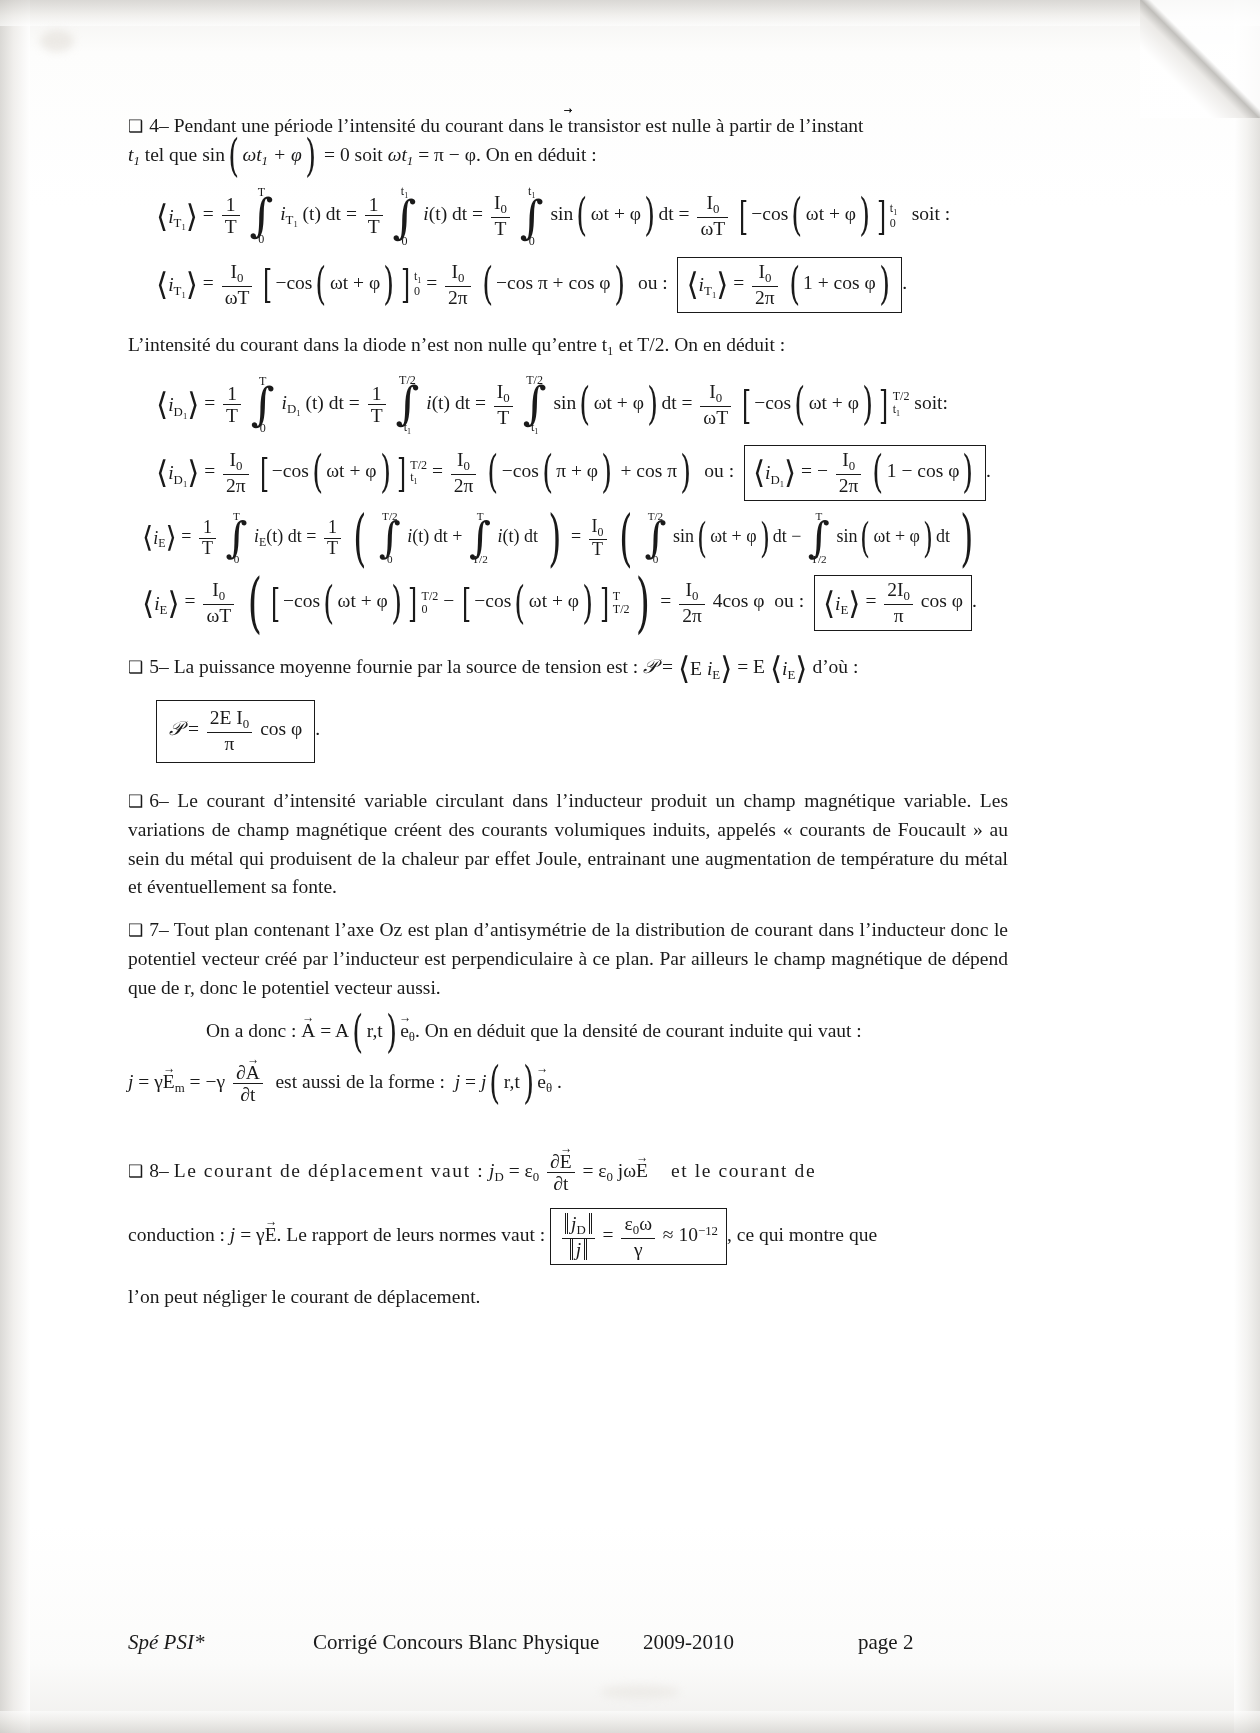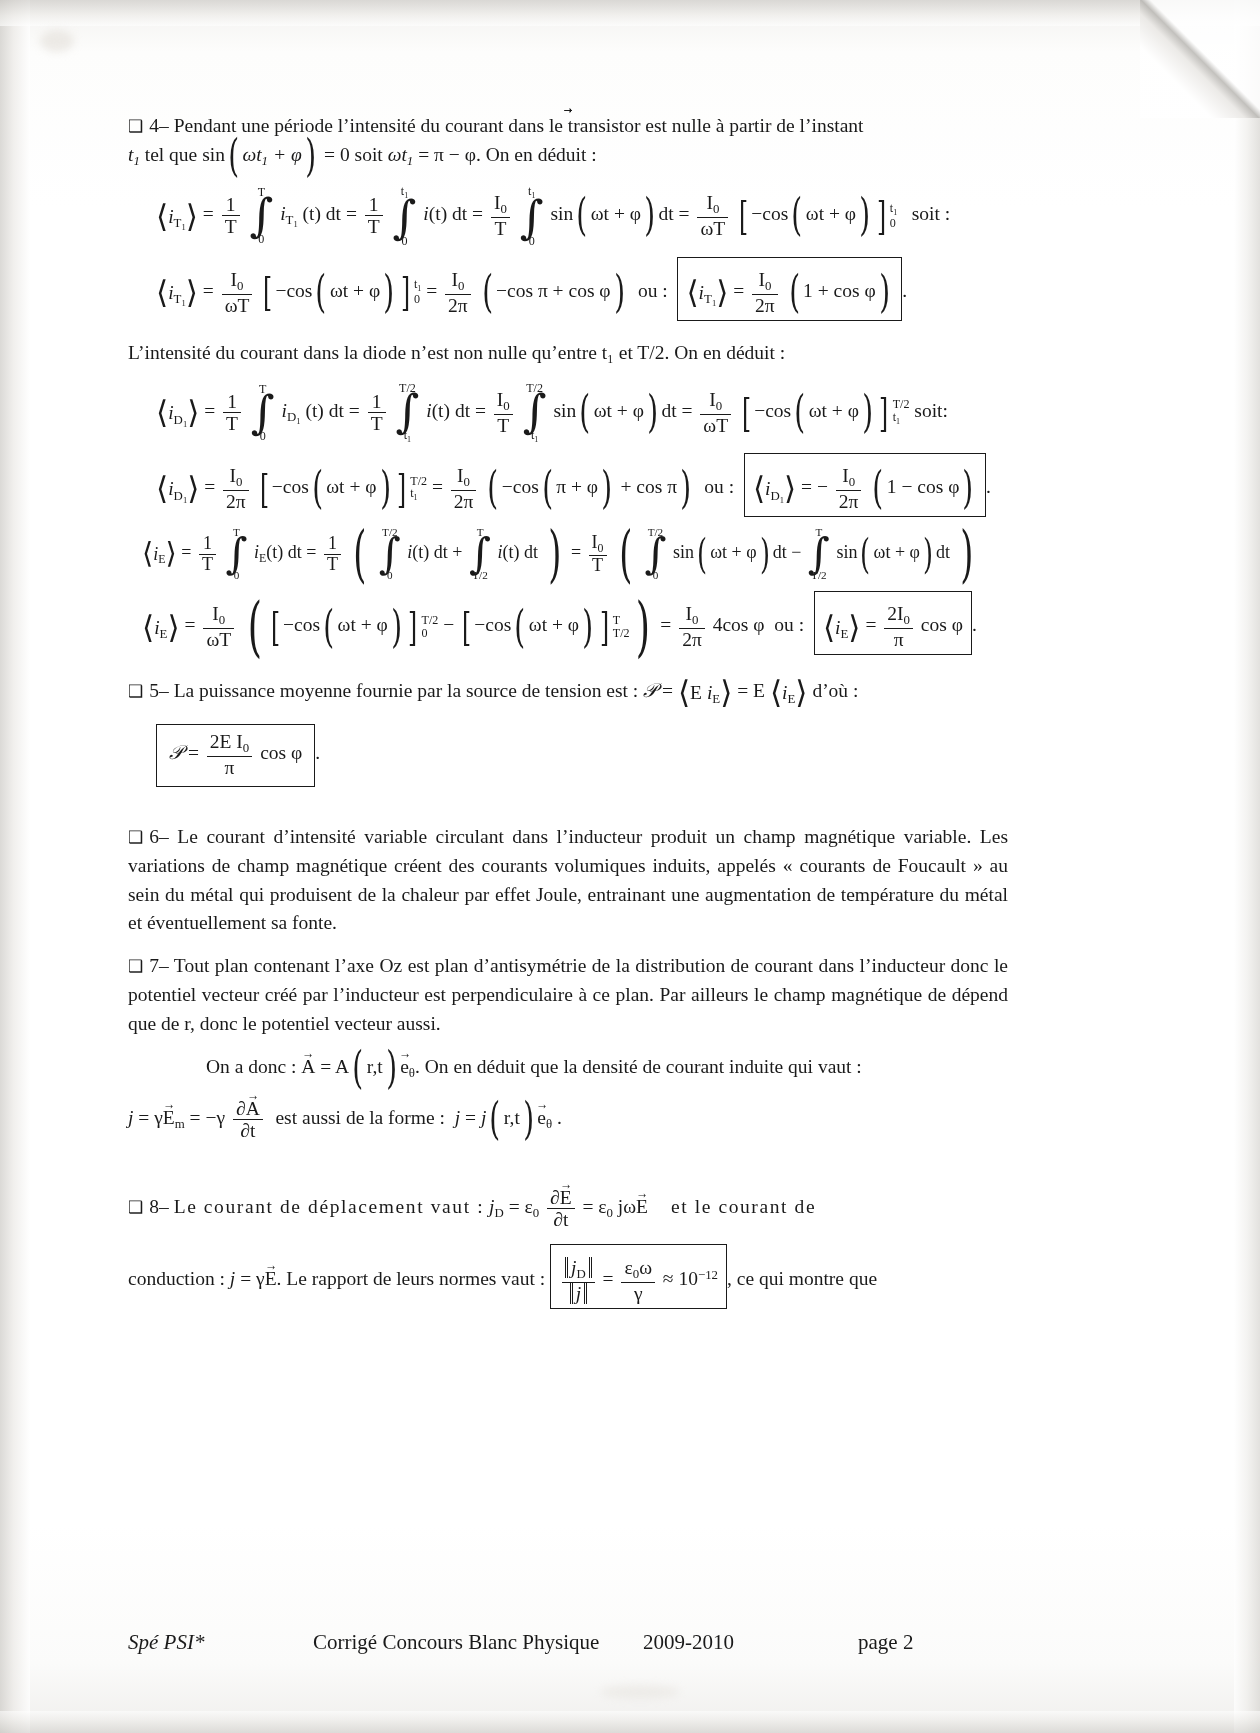--- a/index.html
+++ b/index.html
@@ -79,21 +79,21 @@
   .big2 { display:inline-block; font-size:3.4em; vertical-align:middle;
          line-height:.45; font-family:"DejaVu Serif", serif; transform:scaleX(.55); }
   .brk { display:inline-block; font-size:2.0em; vertical-align:middle; line-height:.6;
          font-family:"DejaVu Serif", serif; transform:scaleX(.6); }
 
   
   .lim { display:inline-block; vertical-align:middle; font-size:.62em;
          line-height:1.05; text-align:left; margin-left:1px;}
   .lim span { display:block; }
 
-  .boxed { display:inline-block; border:1.3px solid #1a1a1a; padding:11px 8px 4px 8px; }
+  .boxed { display:inline-block; border:1.3px solid #1a1a1a; padding:3px 8px 4px 8px; }
   .boxed2 { display:inline-block; border:1.3px solid #1a1a1a; padding:6px 12px 8px 12px; }
 
   .vec { position:relative; display:inline-block; }
   .vec:after { content:"\2192"; position:absolute; left:50%; transform:translateX(-50%) scaleX(.8);
                top:-.72em; font-size:.78em; }
   .vecj:after { content:"\2192"; position:absolute; left:50%; transform:translateX(-50%) scaleX(.8);
                top:-.78em; font-size:.78em; }
   .dnbar { border-left:3px double #1a1a1a; border-right:3px double #1a1a1a; padding:0 3px;text-align:center;}
 
   .indent { display:inline-block; width:78px; }
@@ -243,21 +243,21 @@
   </div>
 
   <div class="math mblock" style="margin-left:4px;padding-left:24px;">
     <span class="boxed2">
       <span class="script-p">𝒫</span> =
       <span class="frac"><span class="num">2E I<sub>0</sub></span><span class="den">π</span></span>
       cos φ
     </span>.
   </div>
 
-  <div class="para" style="margin-top:36px;">
+  <div class="para" style="margin-top:24px;">
     <span class="sq"></span><span>6–</span>
     <span>Le courant d’intensité variable circulant dans l’inducteur produit un champ magnétique variable. Les variations de champ magnétique créent des courants volumiques induits, appelés « courants de Foucault » au sein du métal qui produisent de la chaleur par effet Joule, entrainant une augmentation de température du métal et éventuellement sa fonte.</span>
   </div>
 
   <div class="para" style="">
     <span class="sq"></span><span>7–</span>
     <span>Tout plan contenant l’axe Oz est plan d’antisymétrie de la distribution de courant dans l’inducteur donc le potentiel vecteur créé par l’inducteur est perpendiculaire à ce plan. Par ailleurs le champ magnétique de dépend que de r, donc le potentiel vecteur aussi.</span>
   </div>
 
   <div class="para" style="text-align:left;">
@@ -287,20 +287,21 @@
     <span>conduction :</span>
     <span class="math"><span class="vecj" style="font-style:italic;">j</span> = γ<span class="vec">E</span></span><span>. Le rapport de leurs normes vaut :</span>
     <span class="boxed">
       <span class="frac"><span class="num"><span class="dnbar"><span class="vecj" style="font-style:italic;">j</span><sub>D</sub></span></span><span class="den"><span class="dnbar"><span class="vecj" style="font-style:italic;">j</span></span></span></span>
       =
       <span class="frac"><span class="num">ε<sub>0</sub>ω</span><span class="den">γ</span></span>
       ≈ 10<sup>−12</sup>
     </span><span>, ce qui montre que</span>
   </div>
 
+  <div class="para" style="margin-top:18px;">l’on peut négliger le courant de déplacement.</div>
 
 </div>
 
 <div class="footer">
   <span class="f1">Spé PSI*</span>
   <span class="f2">Corrigé Concours Blanc Physique</span>
   <span class="f3">2009-2010</span>
   <span class="f4">page 2</span>
 </div>
 

